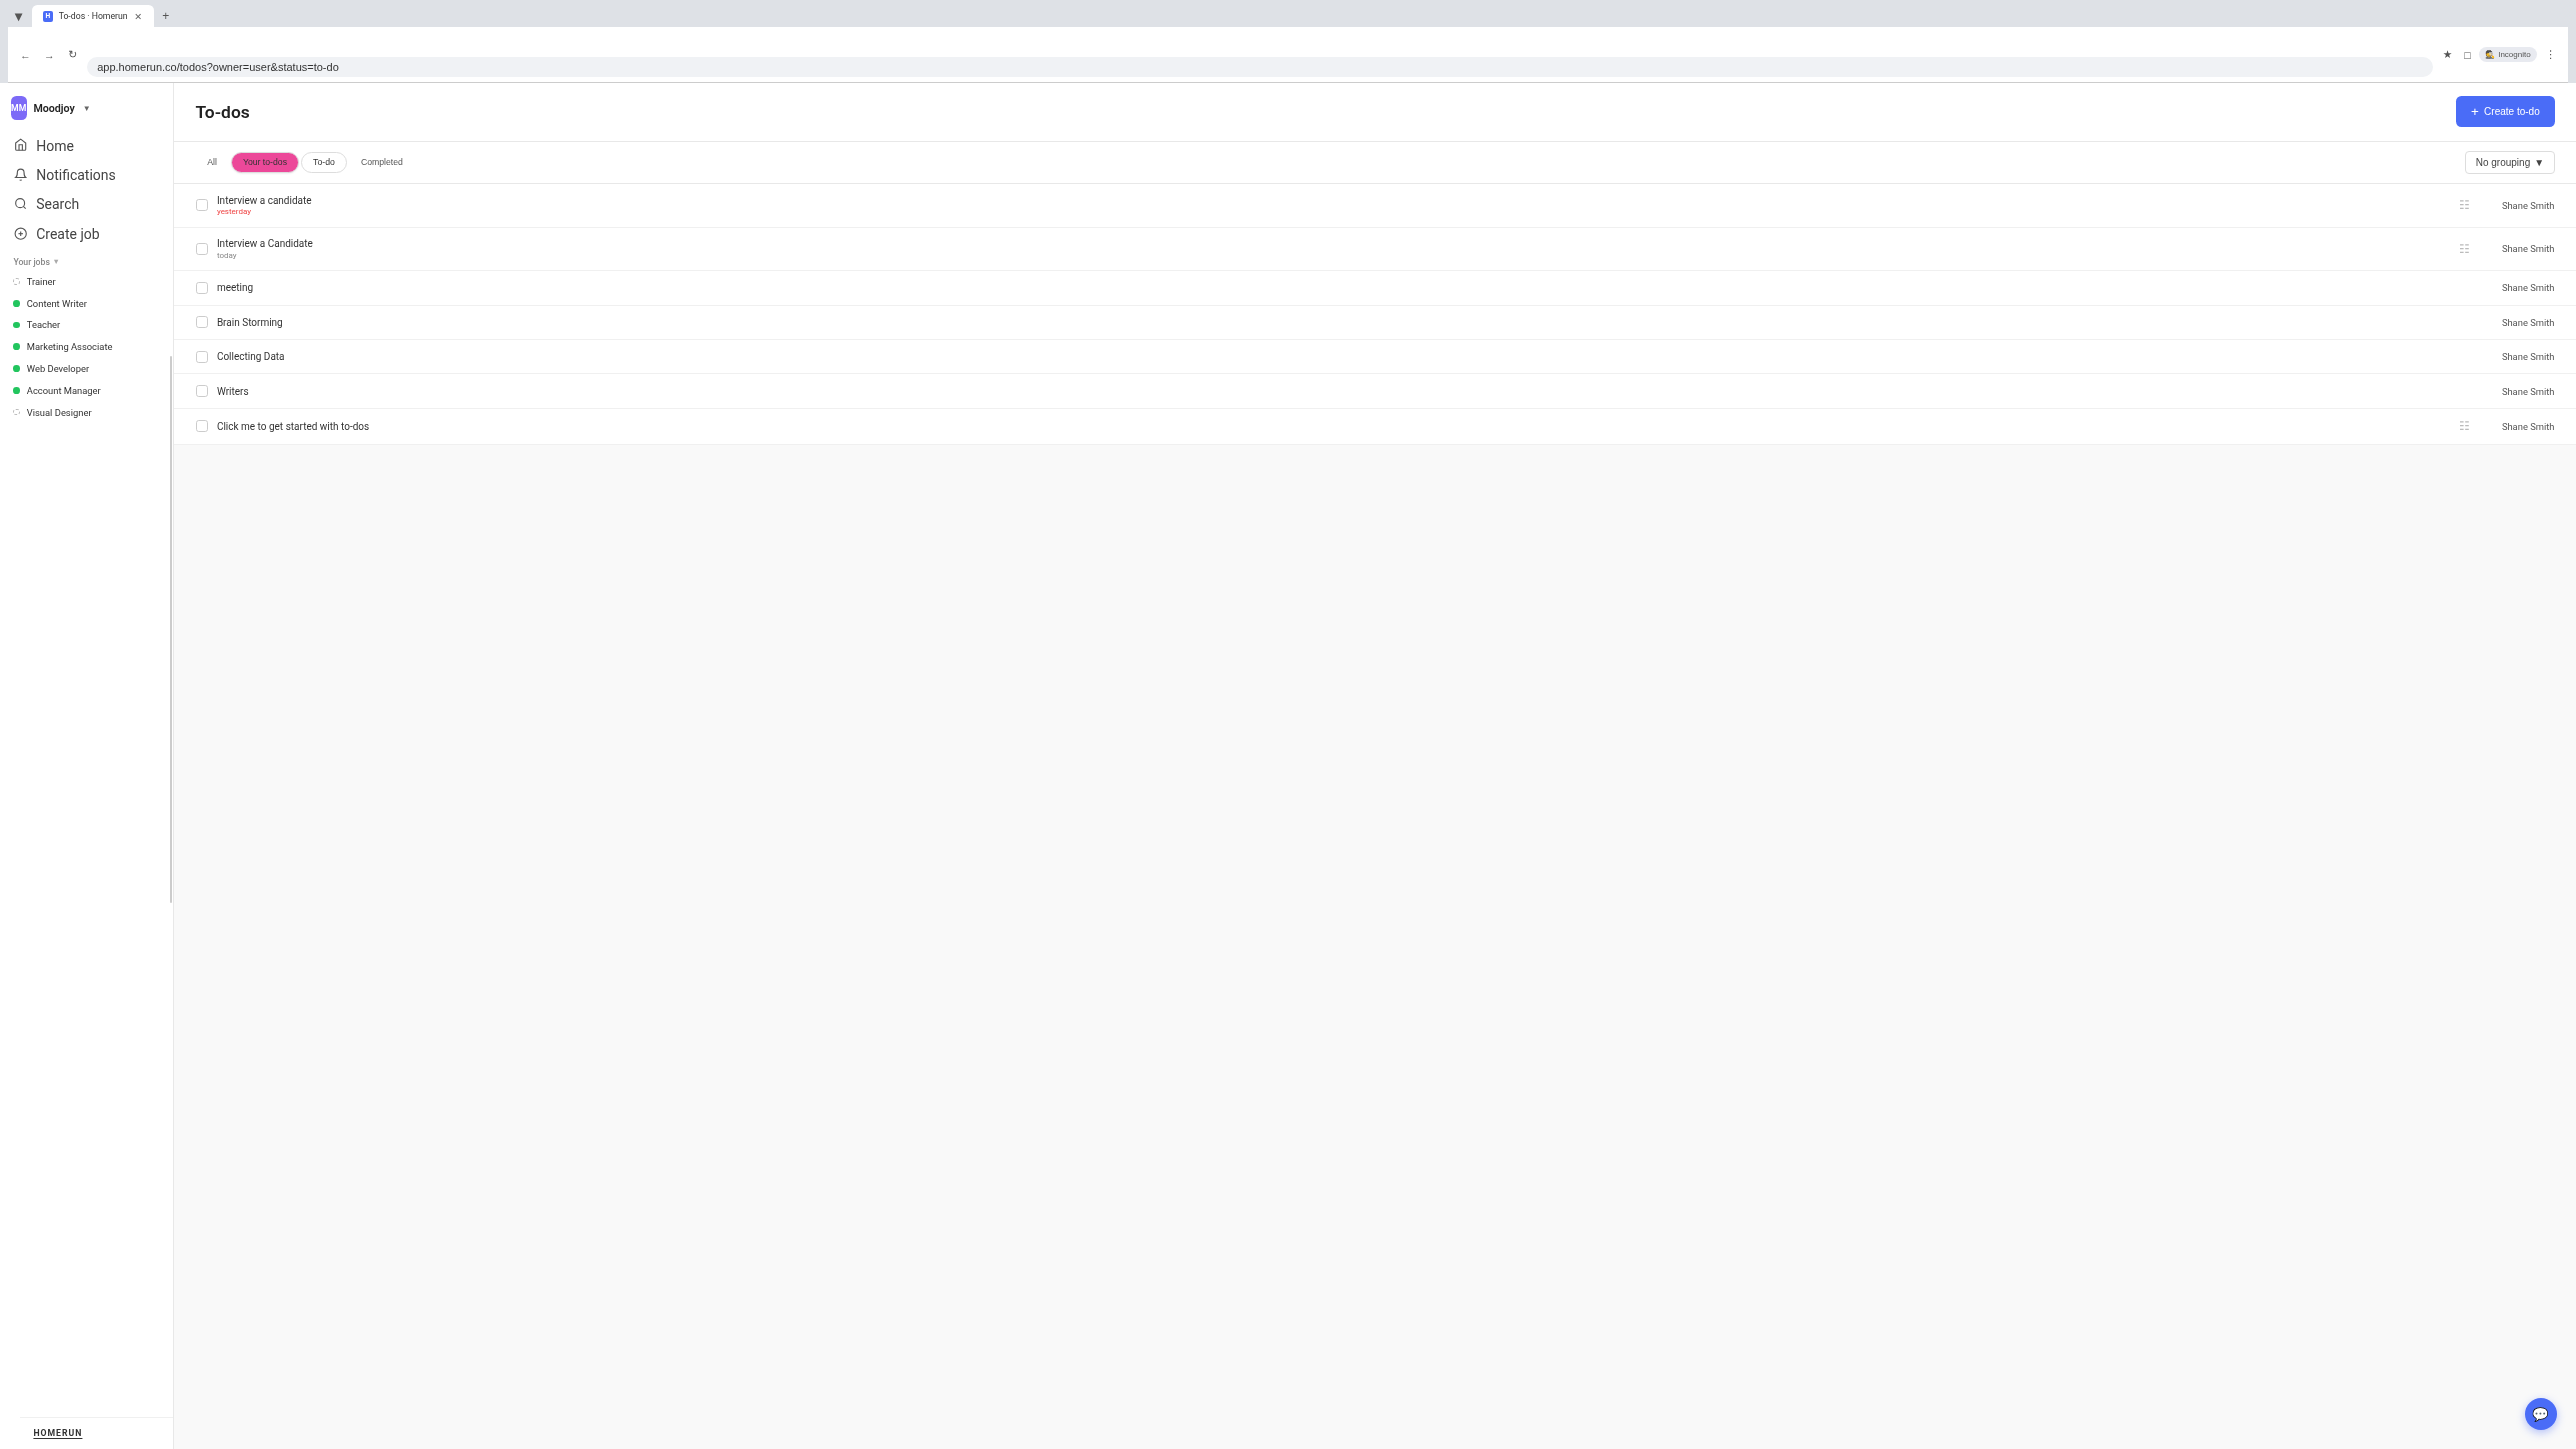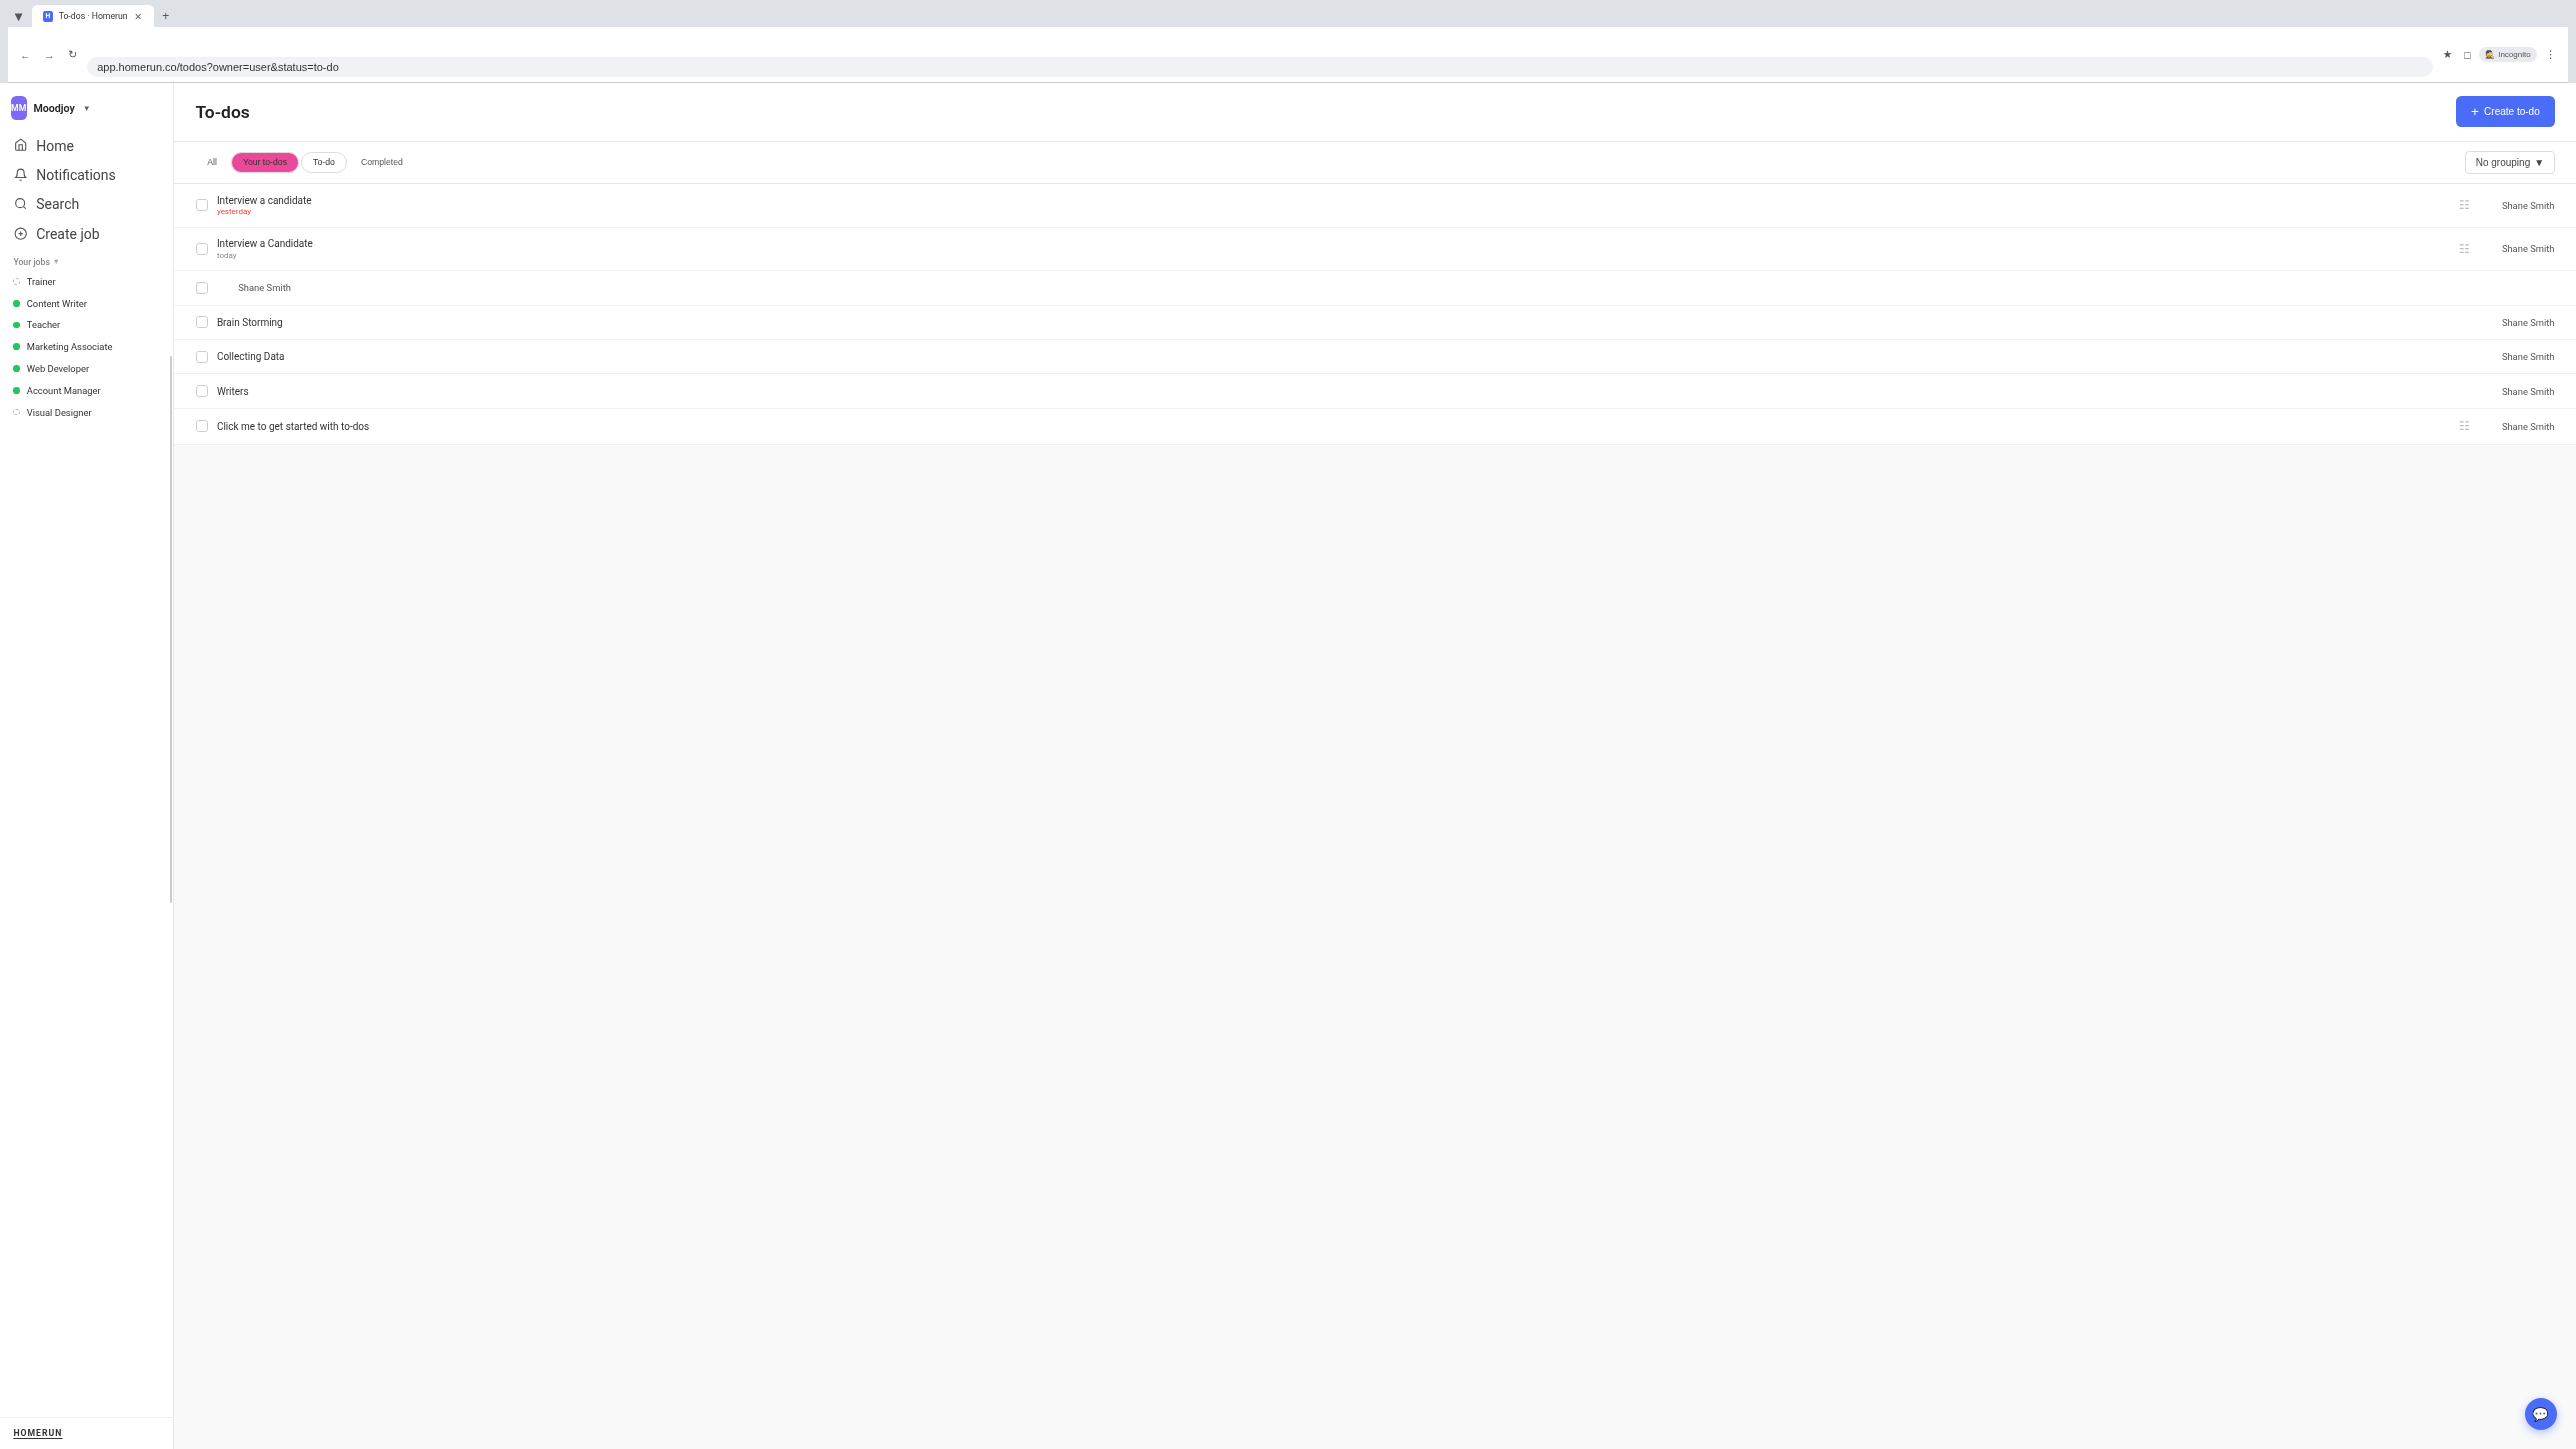--- a/index.html
+++ b/index.html
@@ -36,21 +36,21 @@
 
     .nav-item { display: flex; align-items: flex-start; gap: 8px; padding: 6.7px 13.4px; cursor: pointer; color: #444; font-size: 14px; text-decoration: none; }
     .nav-icon { width: 14.8px; height: 14.8px; display: flex; align-items: center; justify-content: center; color: #555; }
 
     .section-label { padding: 8px 13.4px 4px; font-size: 8.7px; color: #888; font-weight: 500; display: flex; align-items: center; gap: 2.7px; }
     .job-item { display: flex; align-items: center; gap: 6.7px; padding: 5.4px 13.4px; cursor: pointer; font-size: 9.4px; color: #333; }
     .job-dot { width: 6.7px; height: 6.7px; border-radius: 50%; flex-shrink: 0; }
     .job-dot.active { background: #22c55e; }
     .job-dot.inactive { border: 1.3px dashed #bbb; background: transparent; }
 
-    .sidebar-footer { padding: 10.7px 13.4px; margin-top: auto; border-top: 0.7px solid #f0f0f0; }
+    .sidebar-footer { padding: 10.7px 13.4px; margin-top: auto; border-top: 0.7px solid #f0f0f0; margin-left: 20px; }
     .homerun-logo { font-size: 8.7px; font-weight: 700; letter-spacing: 1px; color: #333; text-transform: uppercase; }
     .homerun-logo span { text-decoration: underline; text-underline-offset: 2px; }
 
     
     .main { flex: 1; display: flex; flex-direction: column; overflow: hidden; background: #f9f9f9; }
     .main-header { background: white; padding: 13.4px 21.5px; border-bottom: 0.7px solid #e8e8e8; display: flex; align-items: center; justify-content: space-between; }
     .page-title { font-size: 17.4px; font-weight: 600; color: #222; }
     .create-btn { background: #4a6cf7; color: white; border: none; border-radius: 5.4px; padding: 8px 14.8px; font-size: 10px; font-weight: 500; cursor: pointer; display: flex; align-items: center; gap: 5.4px; }
     .create-btn .plus-icon { font-size: 13.4px; font-weight: 300; }
 
@@ -247,20 +247,23 @@
           <div class="todo-date today">today</div>
         </div>
         <div class="todo-meta">
           <span class="doc-icon">☷</span>
           <span class="assignee">Shane Smith</span>
         </div>
       </div>
 
       <div class="todo-item">
         <div class="todo-checkbox"></div>
+        <div class="todo-content">
+          <div class="todo-title">meeting</div>
+        </div>
         <div class="todo-meta">
           <span class="assignee">Shane Smith</span>
         </div>
       </div>
 
       <div class="todo-item">
         <div class="todo-checkbox"></div>
         <div class="todo-content">
           <div class="todo-title">Brain Storming</div>
         </div>

